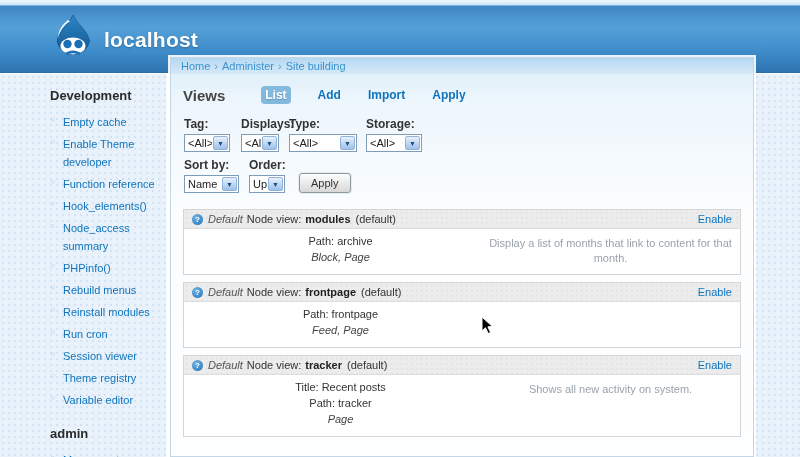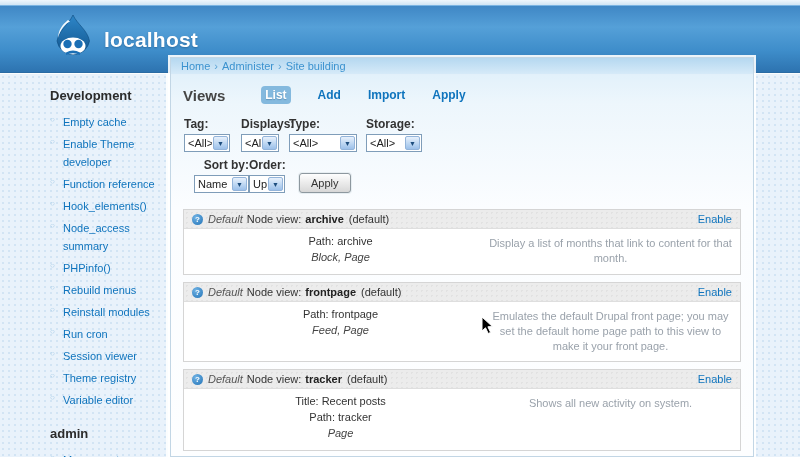--- a/index.html
+++ b/index.html
@@ -219,21 +219,21 @@
       </div>
       <div class="f-group" style="width:70px;">
         <span class="f-label">Storage:</span>
         <div class="xp-select" style="width:56px;">
           <span class="val">&lt;All&gt;</span>
           <span class="xp-arrow">▼</span>
         </div>
       </div>
     </div>
     <div class="f-row">
-      <div class="f-group" style="width:65px;align-items:flex-end;">
+      <div class="f-group" style="width:65px;">
         <span class="f-label">Sort by:</span>
         <div class="xp-select" style="width:55px;">
           <span class="val">Name</span>
           <span class="xp-arrow">▼</span>
         </div>
       </div>
       <div class="f-group" style="width:46px;">
         <span class="f-label">Order:</span>
         <div class="xp-select" style="width:36px;">
           <span class="val">Up</span>
@@ -244,21 +244,21 @@
     </div>
   </div>
 
   <div class="rows">
 
     <div class="vrow">
       <div class="vrow-head">
         <span class="help-ic">?</span>
         <span class="v-prefix">Default</span>
         <span class="v-type">Node view:</span>
-        <span class="v-name">archive</span>
+        <span class="v-name">modules</span>
         <span class="v-suffix">(default)</span>
         <a class="enable-link">Enable</a>
       </div>
       <div class="vrow-body">
         <div class="v-left">
           <div class="line">Path: archive</div>
           <div class="line v-displays">Block, Page</div>
         </div>
         <div class="v-desc">Display a list of months that link to content for that month.</div>
       </div>
@@ -271,21 +271,20 @@
         <span class="v-type">Node view:</span>
         <span class="v-name">frontpage</span>
         <span class="v-suffix">(default)</span>
         <a class="enable-link">Enable</a>
       </div>
       <div class="vrow-body">
         <div class="v-left">
           <div class="line">Path: frontpage</div>
           <div class="line v-displays">Feed, Page</div>
         </div>
-        <div class="v-desc">Emulates the default Drupal front page; you may set the default home page path to this view to make it your front page.</div>
       </div>
     </div>
 
     <div class="vrow">
       <div class="vrow-head">
         <span class="help-ic">?</span>
         <span class="v-prefix">Default</span>
         <span class="v-type">Node view:</span>
         <span class="v-name">tracker</span>
         <span class="v-suffix">(default)</span>

